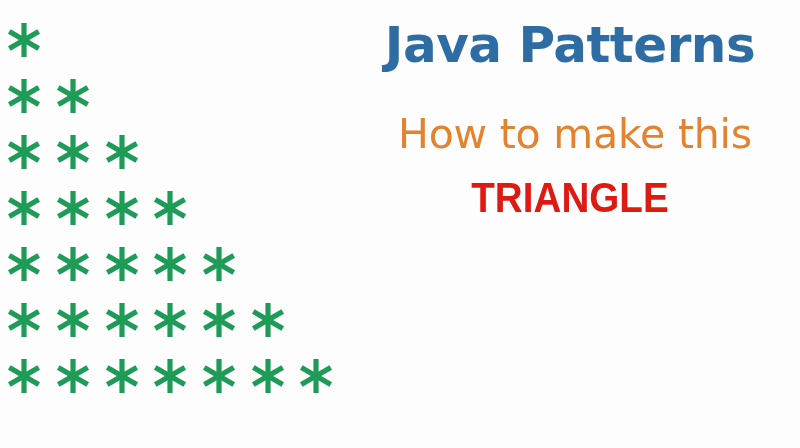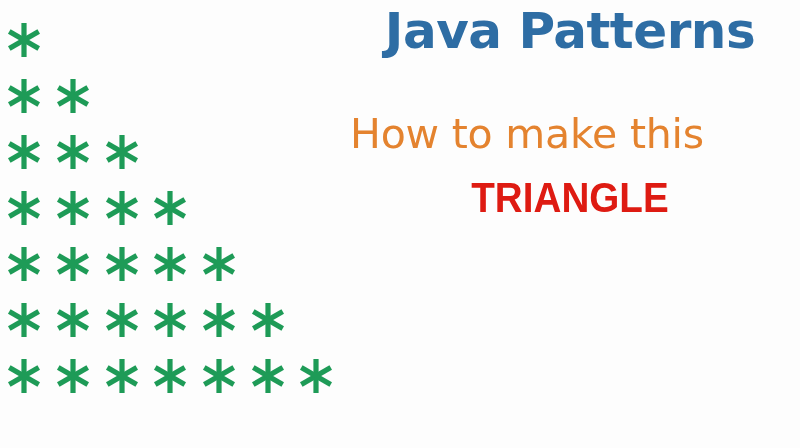--- a/index.html
+++ b/index.html
@@ -56,36 +56,37 @@
   #text-area {
     position: absolute;
     left: 350px;
     top: 0;
     width: 450px;
     height: 448px;
   }
   #main-title {
     position: absolute;
     left: 0;
-    top: 4px;
+    top: 18px;
     width: 440px;
     text-align: center;
     color: #2e6da4;
     font-family: "DejaVu Sans", sans-serif;
     font-weight: bold;
     font-size: 50px;
     letter-spacing: -0.5px;
     line-height: 1.08;
     white-space: nowrap;
   }
   #subtitle {
     position: absolute;
     left: 0;
     top: 112px;
     width: 450px;
+    text-align: center;
     color: #e4832f;
     font-family: "DejaVu Sans", sans-serif;
     font-weight: normal;
     font-size: 41px;
     letter-spacing: -0.2px;
     line-height: 1.1;
     white-space: nowrap;
   }
   #shape-word {
     position: absolute;

